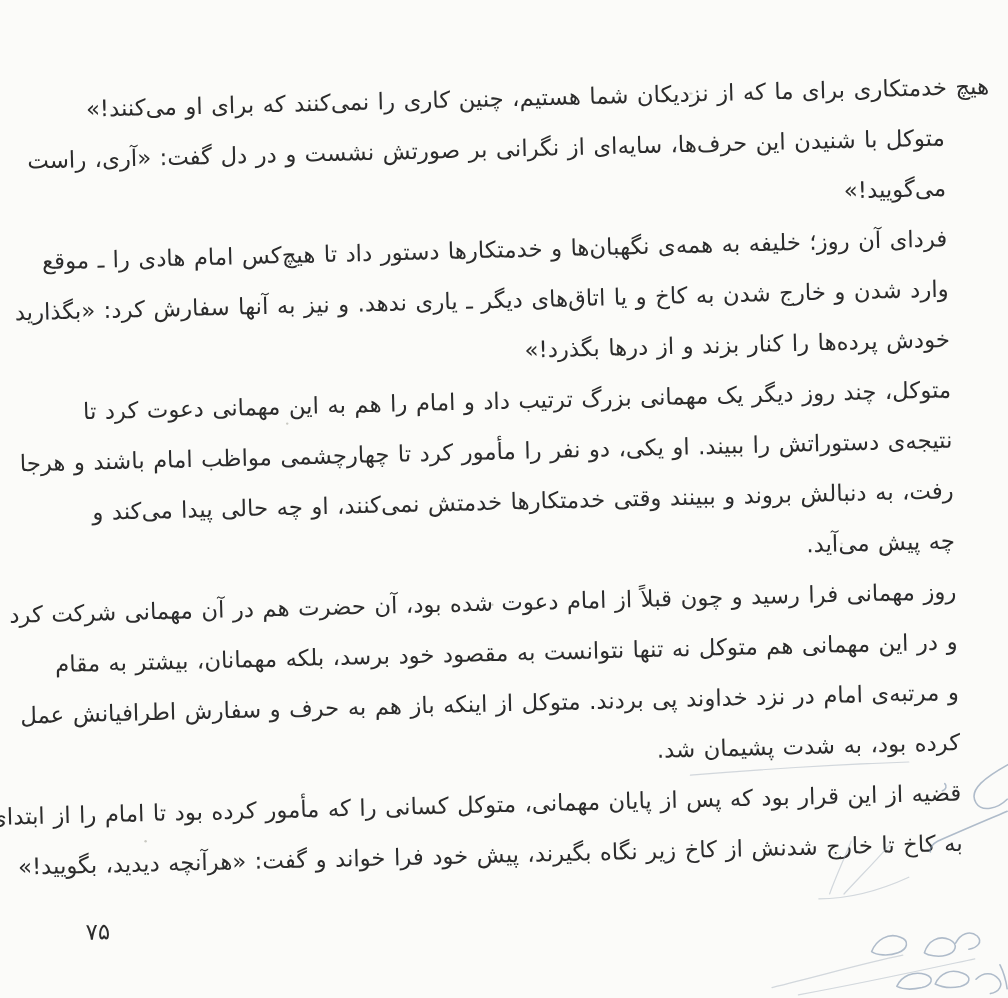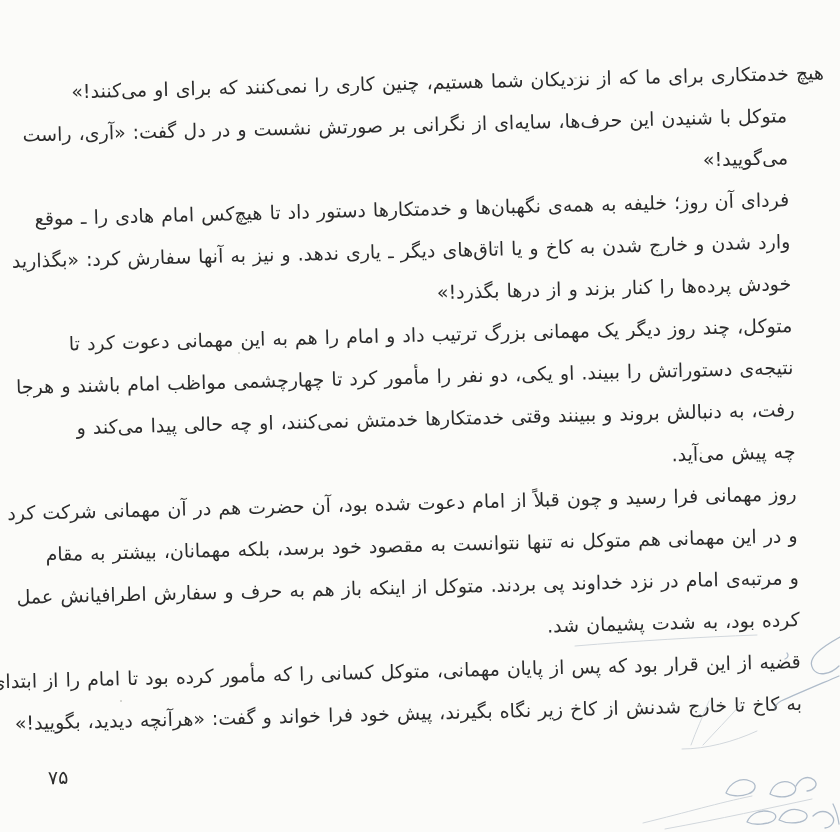--- a/index.html
+++ b/index.html
@@ -33,21 +33,21 @@
     white-space: nowrap;
     text-align: right;
     word-spacing: 1px;
   }
   
   .line--overhang { margin-right: -38px; }
   
   .line--tight { letter-spacing: -0.2px; }
   .pagenum {
     position: absolute;
-    left: 48px; top: 766px;
+    left: 71px; top: 766px;
     font-size: 19px;
     color: #2c2c2c;
     direction: rtl;
     transform: rotate(-1deg);
   }
   svg.scribble {
     position: absolute;
     left: 0; top: 0;
     pointer-events: none;
   }

